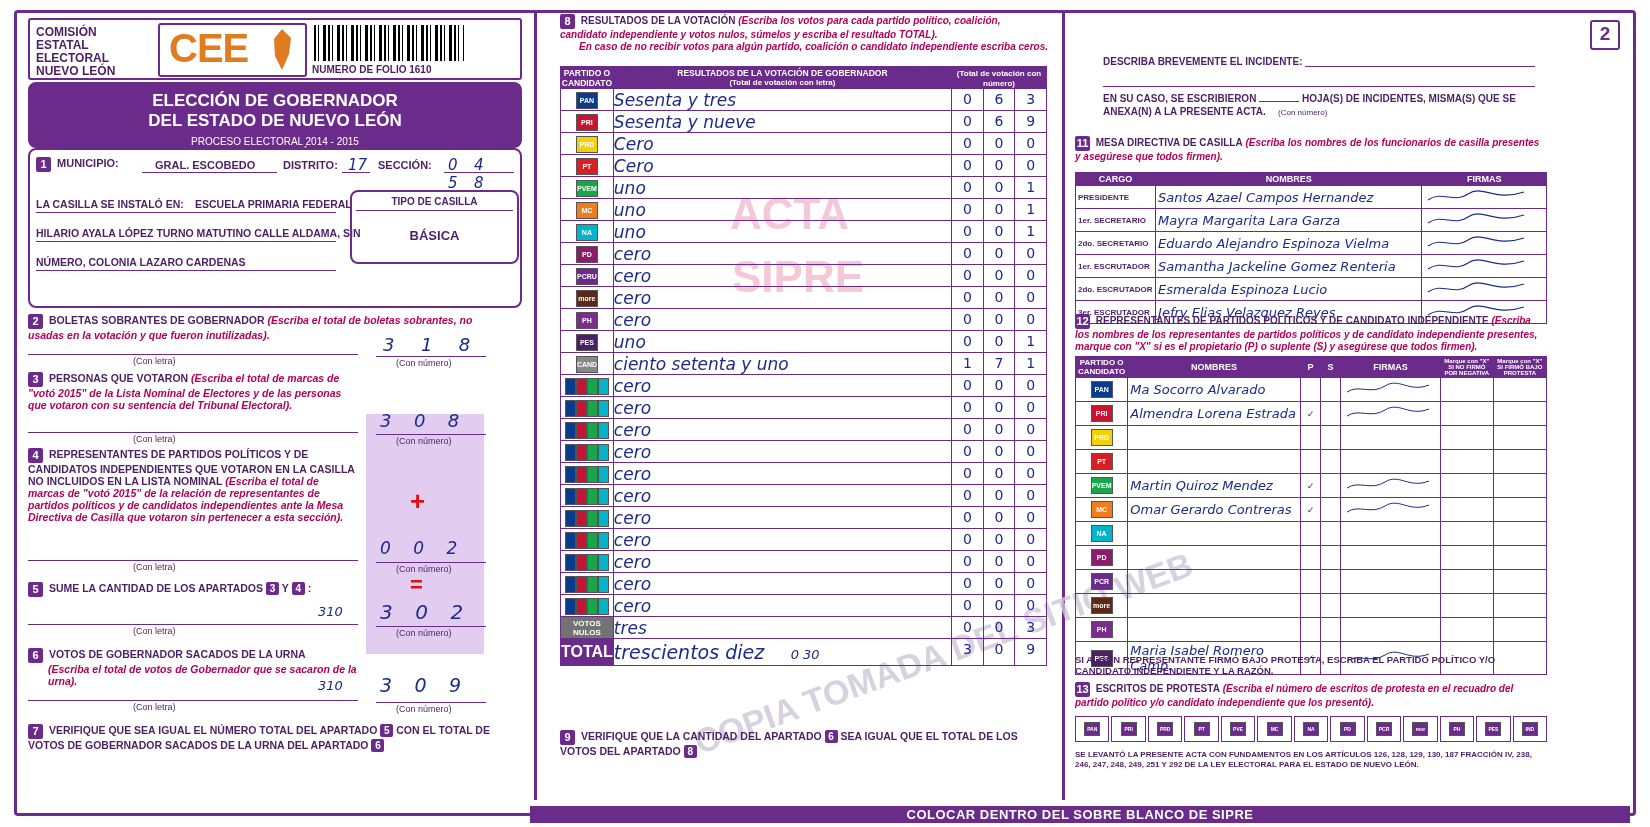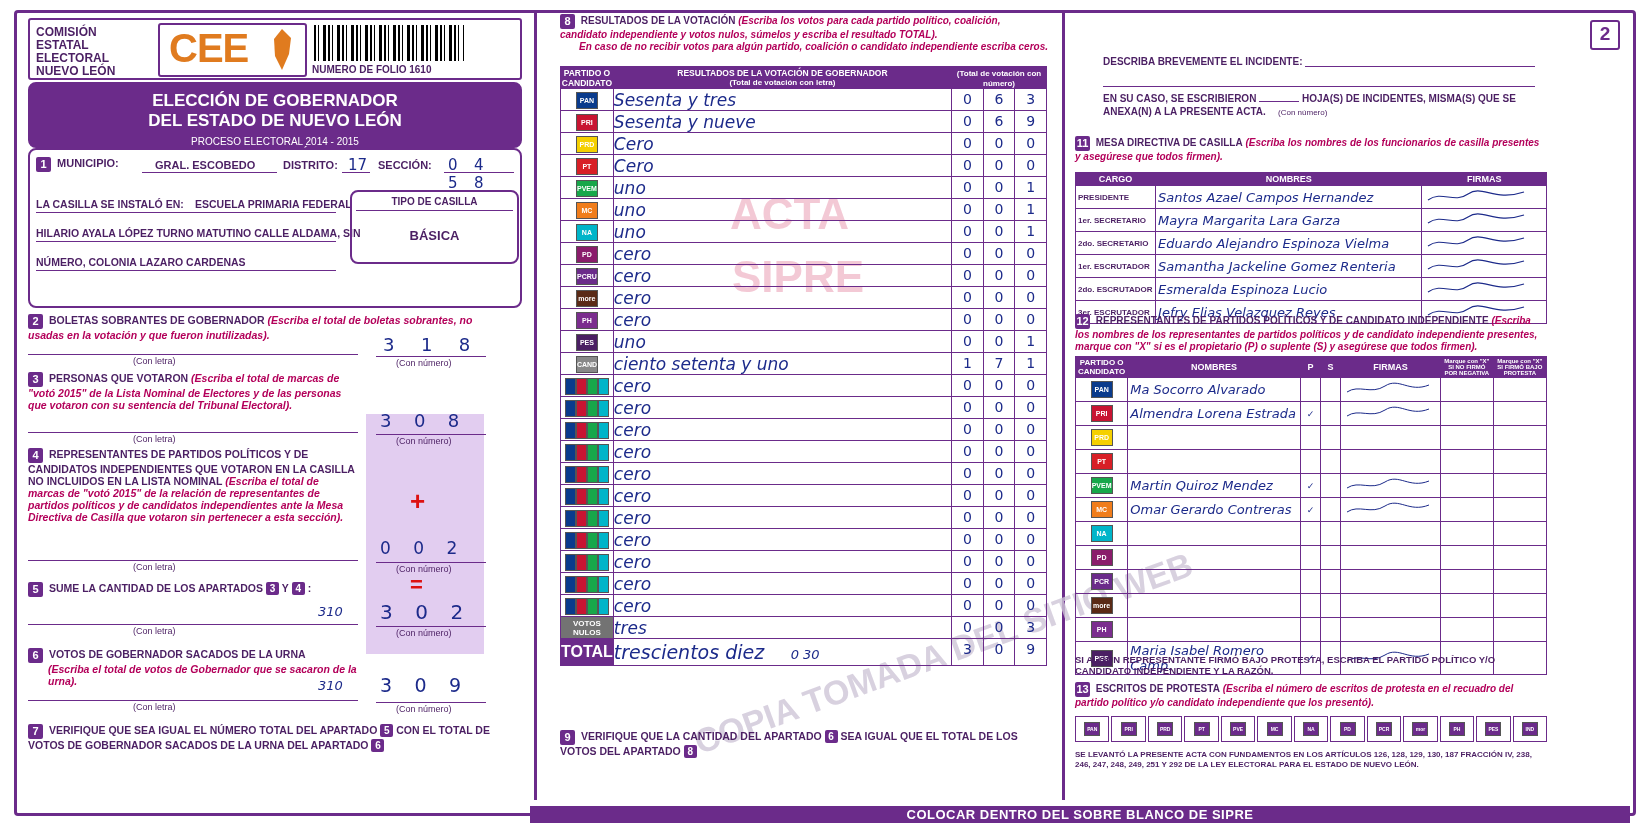--- a/index.html
+++ b/index.html
@@ -7,21 +7,21 @@
   .sheet{position:relative;width:1650px;height:827px;background:#fff;box-sizing:border-box;}
   .border{position:absolute;left:14px;top:10px;width:1622px;height:806px;border:3px solid #6b2b8a;border-radius:4px;box-sizing:border-box;}
   .col{position:absolute;box-sizing:border-box;}
   .vline{position:absolute;top:10px;width:3px;background:#6b2b8a;}
   .num{display:inline-block;width:15px;height:15px;line-height:15px;text-align:center;background:#6b2b8a;color:#fff;font-weight:bold;font-size:11px;border-radius:2px;vertical-align:middle;margin-right:3px;}
   .inline-num{display:inline-block;width:13px;height:13px;line-height:13px;text-align:center;background:#6b2b8a;color:#fff;font-weight:bold;font-size:10px;border-radius:2px;}
   .red{color:#b3005a;font-style:italic;font-weight:bold;}
   .bold{font-weight:bold;}
   .hand{font-family:"DejaVu Sans",sans-serif;color:#1c2a8a;font-size:17px;font-style:italic;}
   .handsm{font-family:"DejaVu Sans",sans-serif;color:#1c2a8a;font-size:13px;font-style:italic;}
-  .digit{font-family:"DejaVu Sans",sans-serif;color:#1c2a8a;font-size:15px;}
+  .digit{font-family:"DejaVu Sans",sans-serif;color:#1c2a8a;font-size:15px;font-style:italic;}
   .tiny{font-size:8px;}
   .cap{font-size:9px;text-align:center;}
 
   
   #leftcol{left:20px;top:14px;width:500px;height:819px;}
   .cee-box{position:absolute;left:8px;top:4px;width:490px;height:58px;border:2px solid #6b2b8a;border-radius:3px;}
   .cee-left{position:absolute;left:6px;top:6px;width:115px;font-size:12px;font-weight:bold;line-height:13px;}
   .cee-logo{position:absolute;left:128px;top:3px;width:145px;height:50px;border:2px solid #6b2b8a;border-radius:3px;}
   .cee-logo span{font-size:40px;font-weight:bold;color:#e07b1f;letter-spacing:-1px;position:absolute;left:9px;top:1px;}
   .barcode{position:absolute;left:284px;top:5px;width:150px;height:36px;

